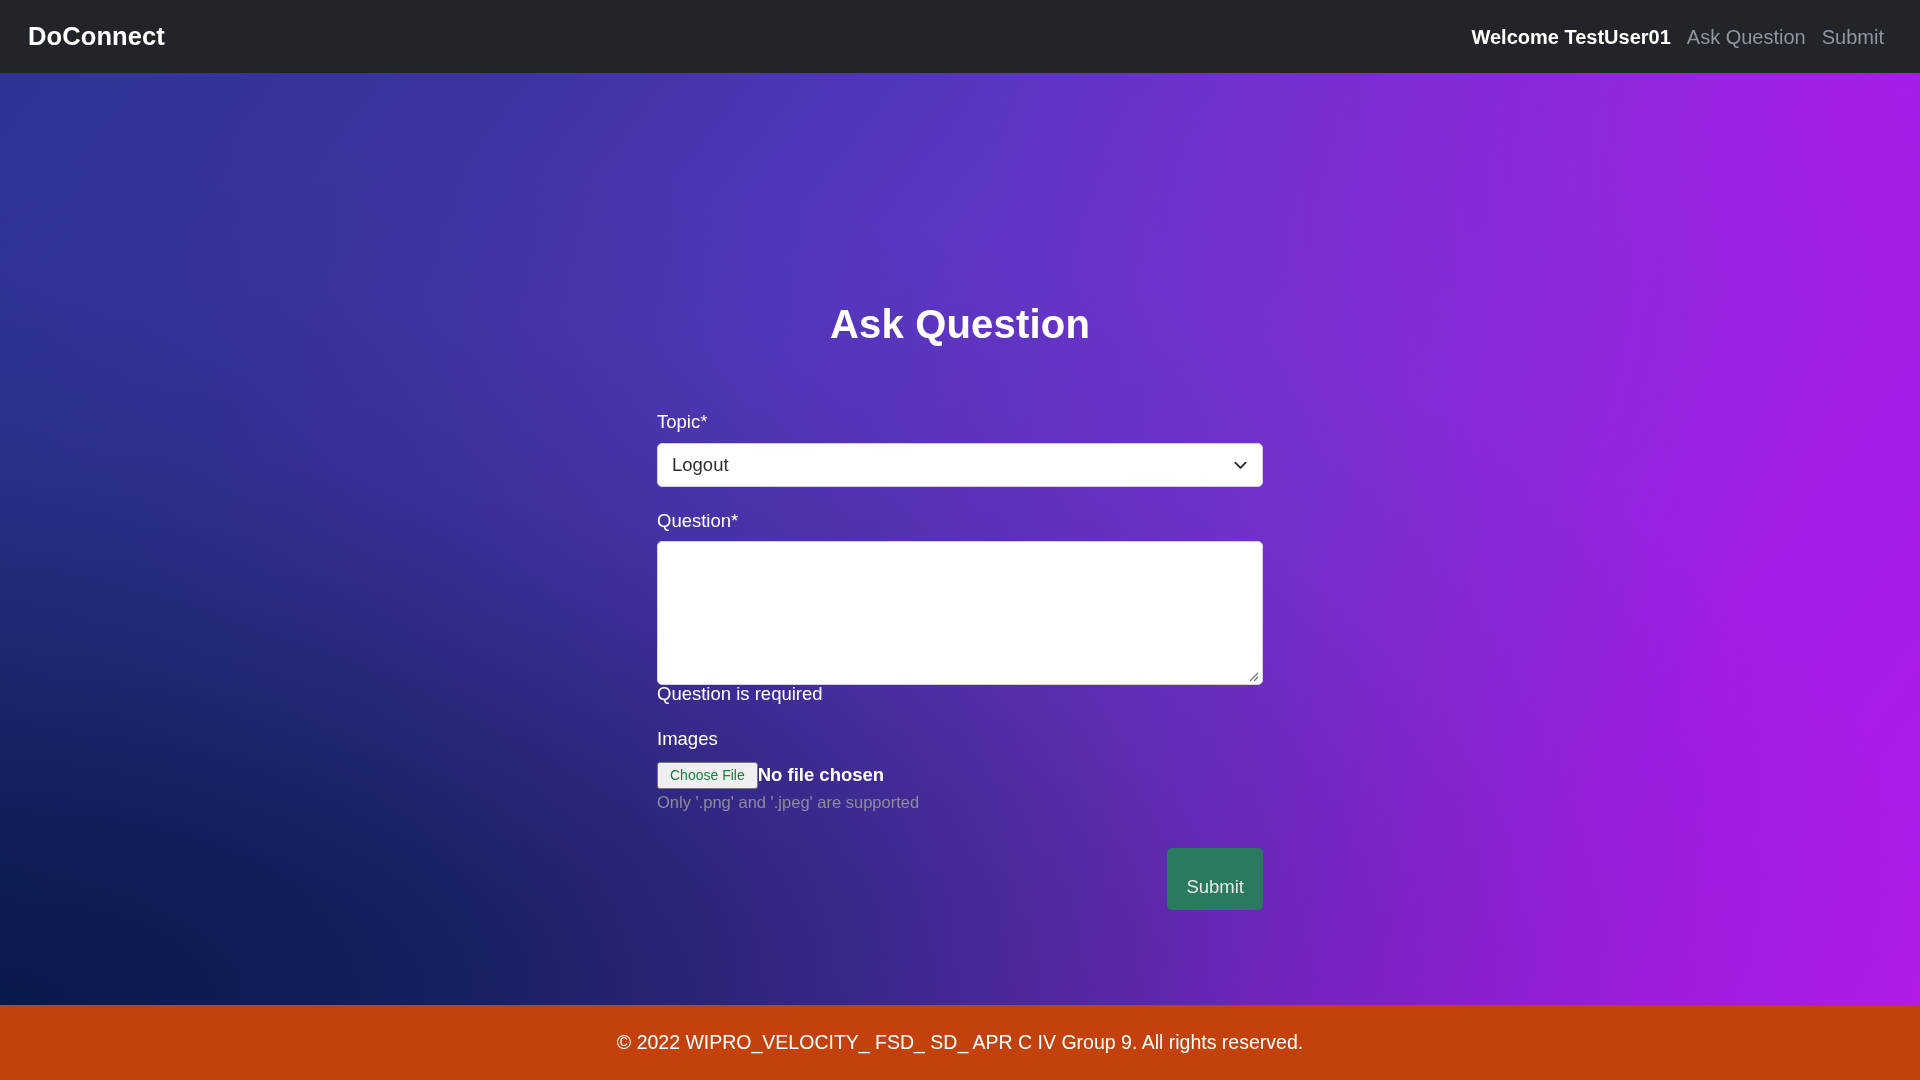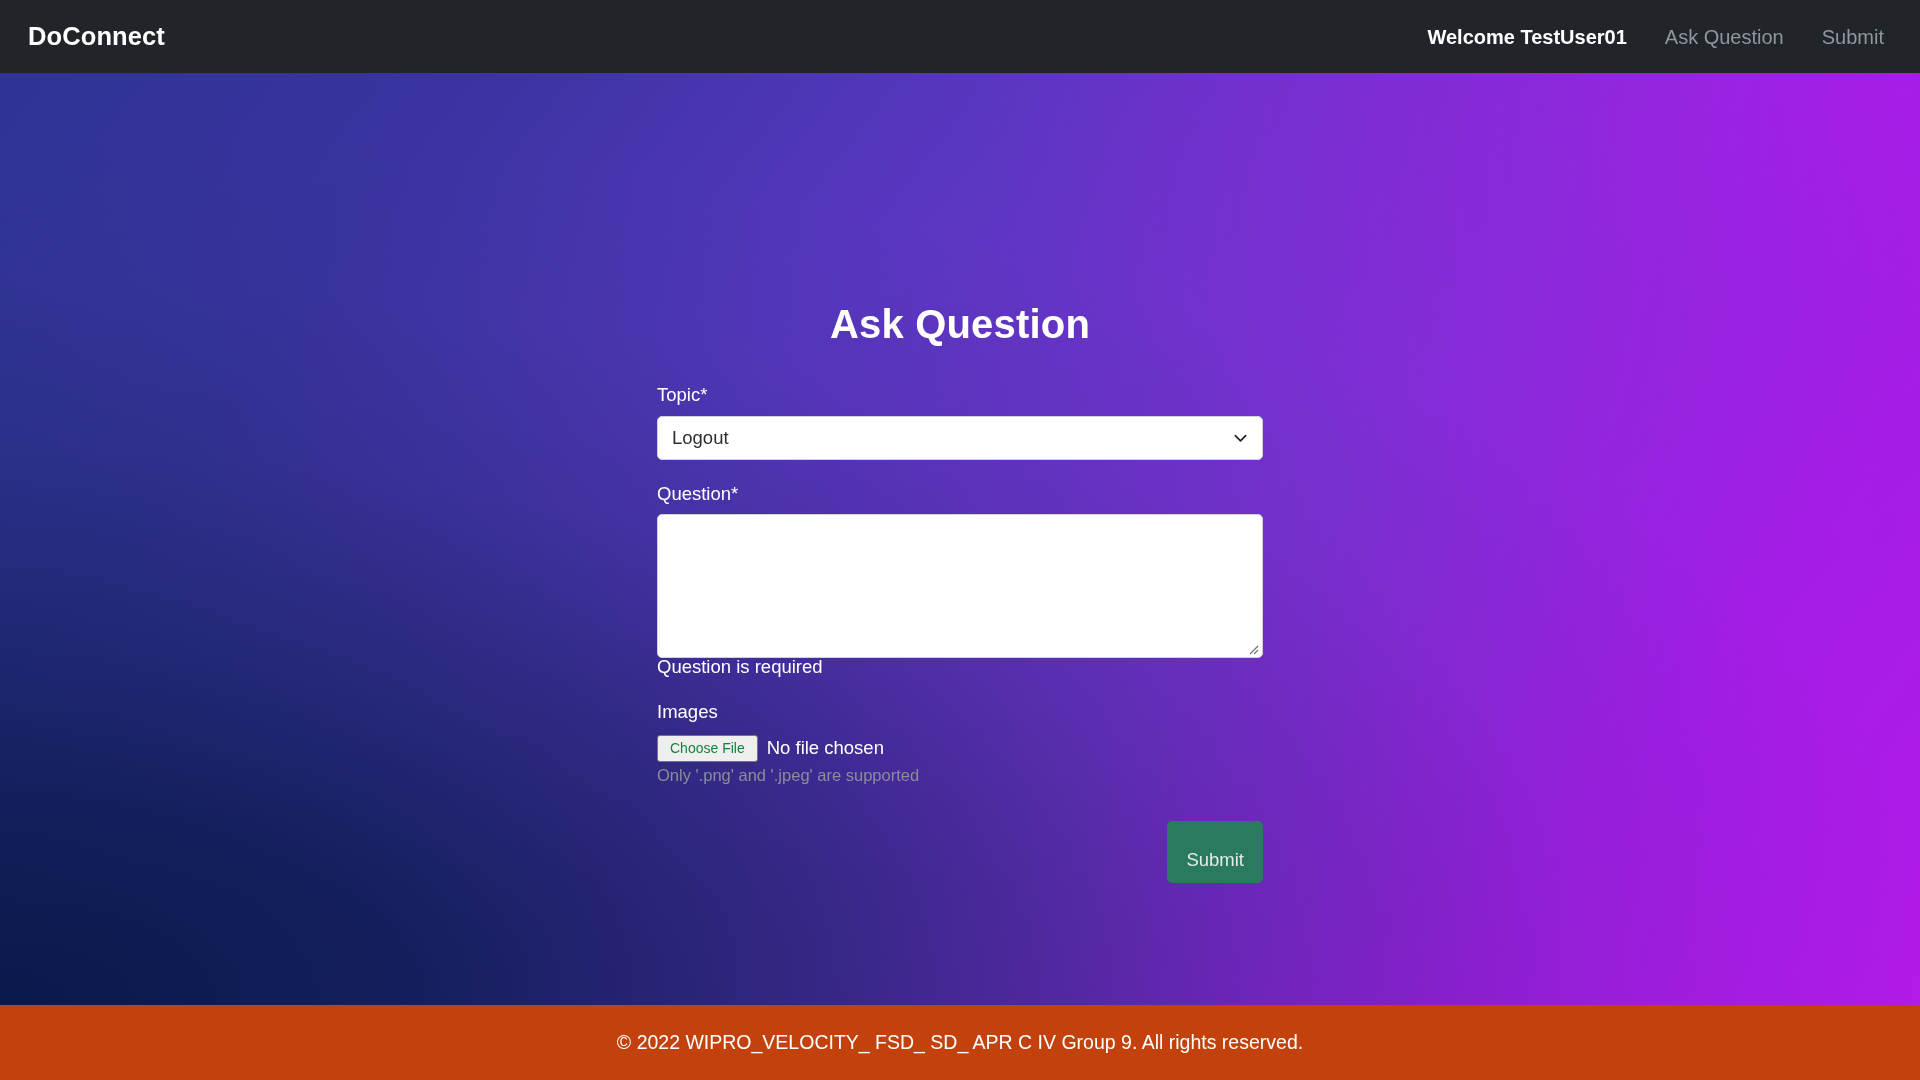--- a/index.html
+++ b/index.html
@@ -42,21 +42,21 @@
     font-weight: bold;
     letter-spacing: 0.1px;
     line-height: 1;
     user-select: none;
   }
 
   .nav-right {
     margin-left: auto;
     display: flex;
     align-items: center;
-    gap: 38px;
+    gap: 16px;
     padding-right: 8px;
     justify-content: center;
   }
 
   .nav-welcome {
     color: #ffffff;
     font-size: 20px;
     font-weight: bold;
     line-height: 1;
     white-space: nowrap;
@@ -133,21 +133,21 @@
     font-size: 40px;
     font-weight: bold;
     line-height: 1;
     letter-spacing: 0.2px;
     user-select: none;
   }
 
   
   .form {
     position: absolute;
-    top: 313px;
+    top: 340px;
     left: 657px;
     width: 606px;
   }
 
   .field-label {
     color: #ffffff;
     font-size: 18.5px;
     font-weight: normal;
     line-height: 1;
     margin-bottom: 11px;
@@ -238,22 +238,22 @@
     line-height: 1;
     padding: 5px 12px 6px 12px;
     cursor: pointer;
     white-space: nowrap;
   }
 
   .file-status {
     color: #ffffff;
     font-size: 18.5px;
     line-height: 1;
-    margin-left: 9px;
-    white-space: nowrap;
+    white-space: nowrap;
+    font-weight: bold;
   }
 
   .helper-text {
     display: block;
     color: #8b8d99;
     font-size: 16.5px;
     line-height: 1;
     margin-top: 4px;
   }
 

